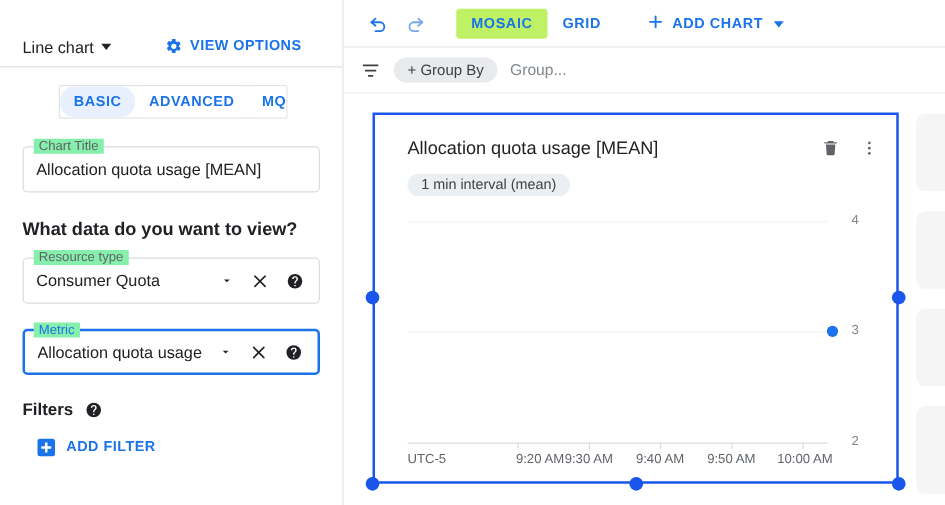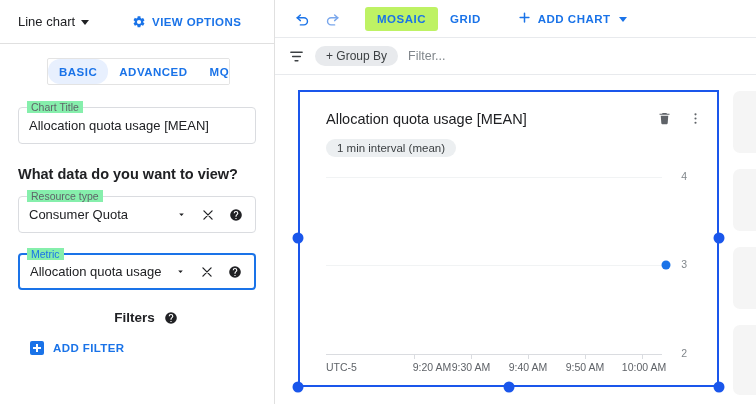--- a/index.html
+++ b/index.html
@@ -26,26 +26,27 @@
   .left-panel {
     position: relative;
     width: 275px;
     height: 404px;
     background: #ffffff;
     border-right: 1px solid #e0e0e0;
     box-sizing: border-box;
     flex: 0 0 275px;
   }
   .lp-header {
-    height: 44px;
+    height: 33px;
     display: flex;
     align-items: center;
     border-bottom: 1px solid #e0e0e0;
     box-sizing: border-box;
     padding-left: 18px;
+    margin-top: 21px;
   }
   .chart-type-select {
     display: flex;
     align-items: center;
     font-size: 13px;
     color: #202124;
     cursor: pointer;
     gap: 6px;
   }
   .caret-down {
@@ -138,21 +139,20 @@
     color: #202124;
   }
   .filters-row {
     margin: 20px 0 0 18px;
     display: flex;
     align-items: center;
     gap: 9px;
     font-size: 13.5px;
     font-weight: bold;
     color: #202124;
-    justify-content: center;
   }
   .add-filter {
     margin: 16px 0 0 30px;
     display: flex;
     align-items: center;
     gap: 9px;
     color: #1a73e8;
     font-size: 11.5px;
     font-weight: bold;
     letter-spacing: 0.4px;
@@ -496,21 +496,21 @@
       <div class="tb-sep"></div>
     </div>
 
     <div class="filterbar">
       <span style="display:flex;padding-left:3px;">
         <svg width="17" height="17" viewBox="0 0 24 24" fill="none" stroke="#3c4043" stroke-width="2" stroke-linecap="round">
           <path d="M4 6h16M6.5 12h11M10 18h4"></path>
         </svg>
       </span>
       <span class="groupby-chip">+ Group By</span>
-      <span class="filter-placeholder">Filter...</span>
+      <span class="filter-placeholder">Group...</span>
     </div>
 
     <div class="canvas-area">
 
       <div class="ghost-col">
         <div class="ghost-card" style="top:16px;height:62px;"></div>
         <div class="ghost-card" style="top:94px;height:62px;"></div>
         <div class="ghost-card" style="top:172px;height:62px;"></div>
         <div class="ghost-card" style="top:250px;height:70px;"></div>
       </div>

